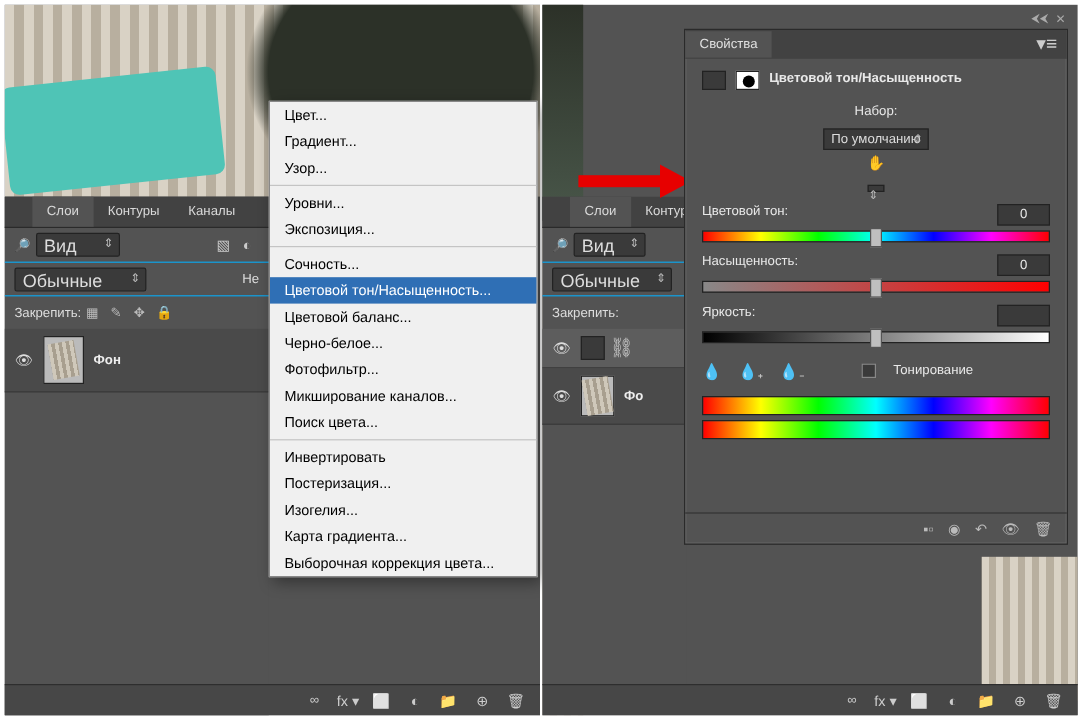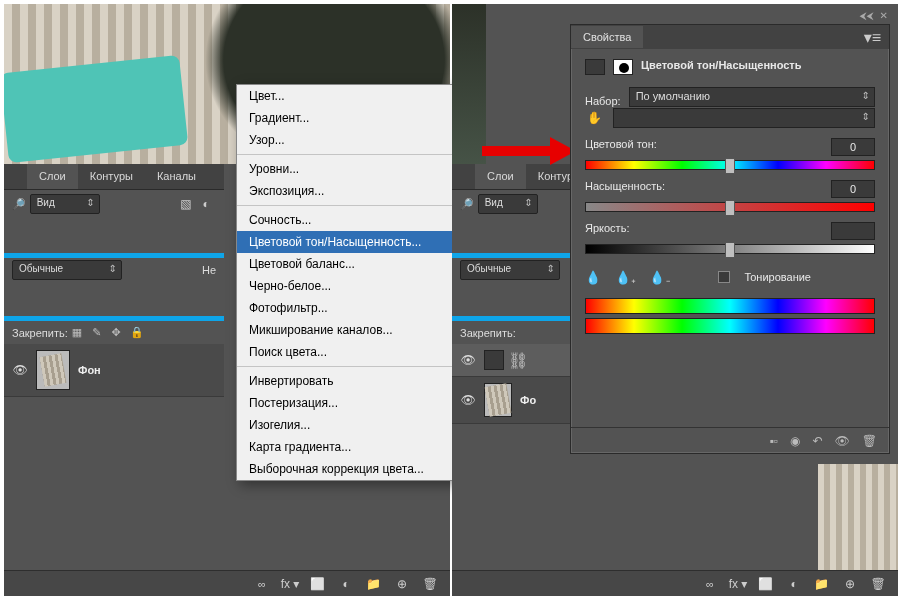--- a/index.html
+++ b/index.html
@@ -8,49 +8,49 @@
   .half.left { left: 4px; }
   .half.right { left: 452px; }
   .canvas-img { position: absolute; left: 0; top: 0; width: 100%; height: 160px; overflow: hidden; }
   .stripes { position:absolute; left:0; right:0; top:0; bottom:0; background: repeating-linear-gradient(90deg,#d9d2c5 0 8px,#b8af9f 8px 16px); }
   .cushion { position:absolute; left:0; top:60px; width:180px; height:90px; background:#4fc4b6; border-radius:8px; transform: rotate(-6deg); }
   .hair { position:absolute; left:200px; top:-20px; width:260px; height:190px; background: radial-gradient(ellipse at 50% 40%, #2c3128 0 60%, transparent 70%); }
   .tabs { display:flex; height:26px; background:#424242; border-bottom:1px solid #2a2a2a;padding-left:23px; }
   .tab { color:#d9d9d9; font-size:11px; padding:6px 12px; cursor:default; }
   .tab.active { background:#535353; }
   .row { display:flex; align-items:center; height:28px; padding:0 8px; color:#ddd; font-size:11px; }
-  .select { background:#3a3a3a; border:1px solid #222; color:#ddd; font-size:10px; height:20px; padding:2px 16px 2px 6px; position:relative; border-radius:2px; }
+  .select { background:#3a3a3a; border:1px solid #222; color:#ddd; font-size:15px; height:20px; padding:2px 16px 2px 6px; position:relative; border-radius:2px; }
   .select::after { content:"⇕"; position:absolute; right:4px; top:2px; font-size:10px; color:#bbb;}
   .iconbtn { width:20px; height:20px; display:inline-flex; align-items:center; justify-content:center; color:#ccc; font-size:12px; }
-  .divider-row { border-top:5px solid #0ea5e9;margin-top:35px; }
+  .divider-row { border-top:1px solid #0ea5e9; }
   .layer-row { display:flex; align-items:center; gap:8px; padding:6px 8px; background:#4a4a4a; border-bottom:1px solid #3a3a3a; }
   .eye { width:16px; text-align:center; color:#ddd; font-size:12px; }
   .thumb { width:34px; height:40px; background:#bbb; border:1px solid #222; display:flex; align-items:center; justify-content:center; }
   .thumb-inner { width:22px; height:30px; background: repeating-linear-gradient(90deg,#cfc8ba 0 3px,#a89f8f 3px 6px); transform: rotate(-10deg); }
   .layer-name { color:#eee; font-size:11px; font-weight:bold; }
   .bottom-bar { position:absolute; left:0; right:0; bottom:0; height:26px; background:#474747; border-top:1px solid #2e2e2e; display:flex; align-items:center; justify-content:flex-end; gap:8px; padding:0 10px; color:#ccc; font-size:11px; }
   
-  .ctx-menu { position:absolute; left:232px; top:80px; width:224px; background:#f0f0f0; border:1px solid #888; box-shadow:4px 4px 12px rgba(0,0,0,.4); color:#000; font-size:12px; }
+  .ctx-menu { position:absolute; left:220px; top:80px; width:224px; background:#f0f0f0; border:1px solid #888; box-shadow:4px 4px 12px rgba(0,0,0,.4); color:#000; font-size:12px; }
   .ctx-item { padding:4px 12px; white-space:nowrap; cursor:default; }
   .ctx-item.hl { background:#2f6fb5; color:#fff; }
   .ctx-sep { height:1px; background:#c4c4c4; margin:3px 0; }
   
   .stripR { position:absolute; left:0; top:0; width:34px; height:100%; background: repeating-linear-gradient(90deg,#d9d2c5 0 6px,#b8af9f 6px 12px);}
   .hairR { position:absolute; left:0; top:0; width:34px; height:180px; background:linear-gradient(180deg,#2c3128,#49574a); }
   
   .prop-panel { position:absolute; left:118px; top:20px; width:320px; height:430px; background:#535353; border:1px solid #2a2a2a; box-shadow:0 0 0 1px #676767 inset; }
   .prop-header { height:24px; background:#424242; display:flex; align-items:center; }
   .prop-tab { color:#e0e0e0; font-size:11px; padding:5px 12px; background:#535353; }
   .prop-menu { margin-left:auto; padding:0 8px; color:#ccc; }
   .prop-body { padding:10px 14px; color:#e8e8e8; font-size:11px; }
   .title-row { display:flex; align-items:flex-start; gap:8px; margin-bottom:12px; }
   .title-icon { width:20px; height:16px; background:#3a3a3a; border:1px solid #222; display:inline-block; }
   .mask-icon { width:20px; height:16px; background:#fff; border:1px solid #222; display:inline-block; position:relative;}
   .mask-icon::after{content:"";position:absolute;left:5px;top:3px;width:10px;height:10px;border-radius:50%;background:#000;}
-  .form-row { display:flex; align-items:flex-end; gap:8px; margin:1px 0; }
+  .form-row { display:flex; align-items:center; gap:8px; margin:1px 0;flex-direction:column; }
   .wide-select { flex:1; background:#3a3a3a; border:1px solid #222; height:20px; color:#ddd; font-size:11px; padding:2px 6px; position:relative; }
   .wide-select::after{content:"⇕"; position:absolute; right:4px; top:2px; color:#bbb; font-size:10px;}
   .slider-label { display:flex; justify-content:space-between; margin-top:10px; }
   .val-box { background:#3a3a3a; border:1px solid #222; width:44px; height:18px; text-align:center; line-height:16px; font-size:11px; }
   .hue-track { height:10px; margin-top:4px; background: linear-gradient(90deg,red,#ff0,#0f0,#0ff,#00f,#f0f,red); border:1px solid #222; position:relative; }
   .sat-track { height:10px; margin-top:4px; background: linear-gradient(90deg,#888,#f00); border:1px solid #222; position:relative;}
   .lig-track { height:10px; margin-top:4px; background: linear-gradient(90deg,#000,#fff); border:1px solid #222; position:relative;}
   .knob { position:absolute; top:-3px; left:50%; width:10px; height:16px; background:#bfbfbf; border:1px solid #555; transform:translateX(-50%); }
   .eyedrops { display:flex; gap:14px; align-items:center; margin-top:14px; }
   .eyedrops span.ic { font-size:13px; color:#ccc; }

